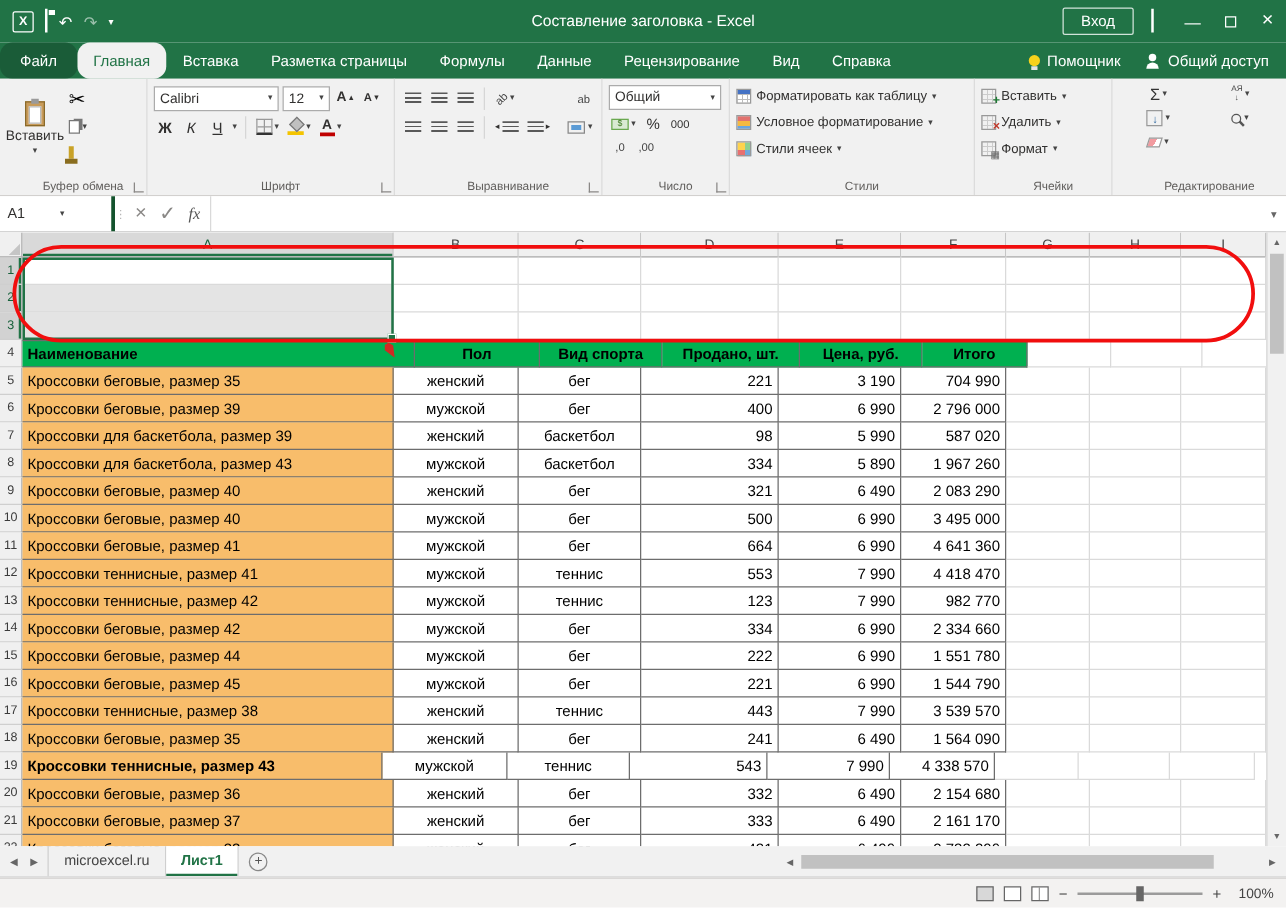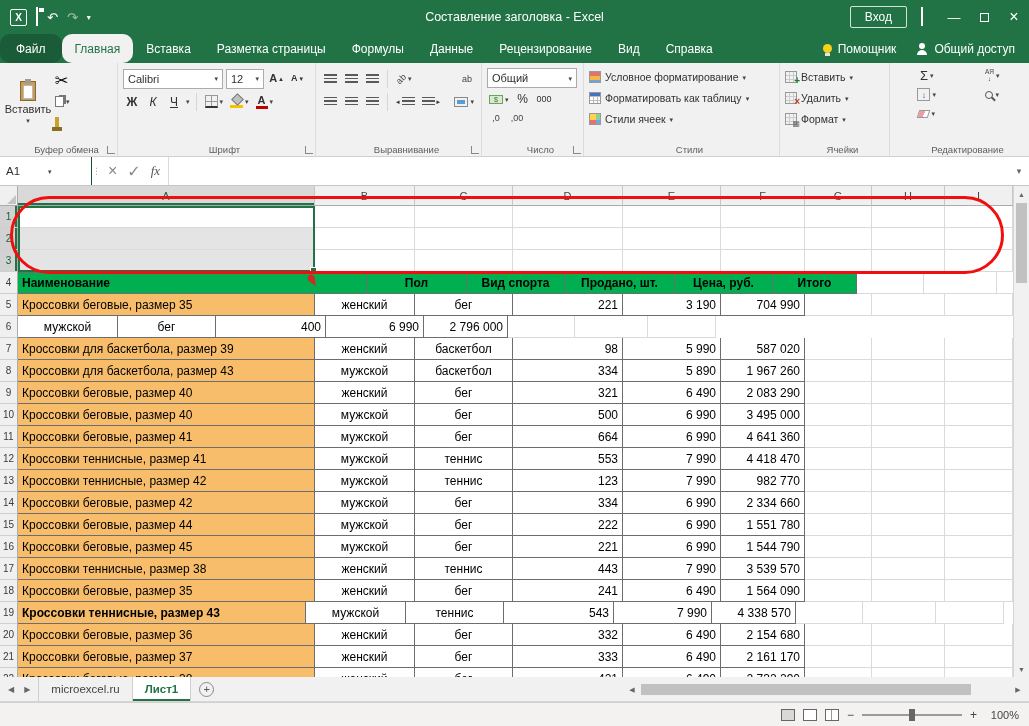--- a/index.html
+++ b/index.html
@@ -117,21 +117,21 @@
     border:1px solid #999; transform:skewX(-18deg); }
   .ic-sort { display:flex; flex-direction:column; align-items:center; font-size:6.5px; line-height:1; color:#444; }
   .ic-mag { width:8px; height:8px; border:1.5px solid #555; border-radius:50%; position:relative; }
   .ic-mag::after { content:""; position:absolute; right:-4px; bottom:-2px; width:5px; height:1.5px;
     background:#555; transform:rotate(45deg); }
   .sum-g { font-size:13px; color:#333; line-height:1; }
 
   
   #fbar { position:absolute; top:157px; left:0; width:1029px; height:29px; background:#fff;
     border-bottom:1px solid #c6c6c6; display:flex; align-items:center; }
-  .namebox { width:92px; height:100%; border-right:1px solid #14532d; display:flex;
+  .namebox { width:92px; height:100%; border-right:3px solid #14532d; display:flex;
     align-items:center; font-size:11.5px; color:#323130; padding:0 6px; gap:28px; }
   .fsplit { width:8px; text-align:center; color:#b5b5b5; font-size:9px; letter-spacing:1px; }
   .fbtns { display:flex; align-items:center; gap:10px; padding:0 8px; color:#8a8886; }
   .fx { font-family:"Liberation Serif","DejaVu Serif",serif; font-style:italic; font-size:13px; color:#555; }
   .finput { flex:1; height:100%; border-left:1px solid #d9d9d9; }
   .fexpand { width:20px; text-align:center; color:#666; font-size:9px; }
 
   
   #grid { position:absolute; top:186px; left:0; width:1013px; height:491px; background:#fff; overflow:hidden; }
   #col-heads { display:flex; height:20px; }
@@ -396,27 +396,27 @@
       <span class="sbtn small-ic-txt">
           <span>,00</span>
         </span>
     </div>
     <span class="grp-label">Число</span>
     <span class="launcher"></span>
   </div>
 
   <div class="grp" style="width:196px">
     <div class="styles-row">
+      <span class="ic-table"></span>
+      <span>Форматировать как таблицу</span>
+      <span class="dd">▾</span>
+    </div>
+    <div class="styles-row">
       <span class="ic-cond"></span>
       <span>Условное форматирование</span>
-      <span class="dd">▾</span>
-    </div>
-    <div class="styles-row">
-      <span class="ic-table"></span>
-      <span>Форматировать как таблицу</span>
       <span class="dd">▾</span>
     </div>
     <div class="styles-row">
       <span class="ic-cellstyles"></span>
       <span>Стили ячеек</span>
       <span class="dd">▾</span>
     </div>
     <span class="grp-label">Стили</span>
   </div>
 
@@ -536,21 +536,21 @@
         <div class="cell gl" style="width: 98px;"></div>
         <div class="cell gl" style="width: 110px;"></div>
         <div class="cell gl" style="width: 98px;"></div>
         <div class="cell gl" style="width: 84px;"></div>
         <div class="cell gl" style="width: 67px;"></div>
         <div class="cell gl" style="width: 73px;"></div>
         <div class="cell gl" style="width: 68px;"></div>
       </div>
       <div class="row">
         <div class="rnum">4</div>
-        <div class="cell tb hdr" style="width: 349px;">Наименование</div>
+        <div class="cell tb hdr" style="width: 314px;">Наименование</div>
         <div class="cell tb hdr ctr" style="width: 100px;">Пол</div>
         <div class="cell tb hdr ctr" style="width: 98px;">Вид спорта</div>
         <div class="cell tb hdr ctr" style="width: 110px;">Продано, шт.</div>
         <div class="cell tb hdr ctr" style="width: 98px;">Цена, руб.</div>
         <div class="cell tb hdr ctr" style="width: 84px;">Итого</div>
         <div class="cell gl" style="width: 67px;"></div>
         <div class="cell gl" style="width: 73px;"></div>
         <div class="cell gl" style="width: 68px;"></div>
       </div>
       <div class="row">
@@ -560,20 +560,21 @@
         <div class="cell tb ctr" style="width: 98px;">бег</div>
         <div class="cell tb num" style="width: 110px;">221</div>
         <div class="cell tb num" style="width: 98px;">3 190</div>
         <div class="cell tb num" style="width: 84px;">704 990</div>
         <div class="cell gl" style="width: 67px;"></div>
         <div class="cell gl" style="width: 73px;"></div>
         <div class="cell gl" style="width: 68px;"></div>
       </div>
       <div class="row">
         <div class="rnum">6</div>
+        <div class="cell tb da" style="width: 297px;">Кроссовки беговые, размер 39</div>
         <div class="cell tb ctr" style="width: 100px;">мужской</div>
         <div class="cell tb ctr" style="width: 98px;">бег</div>
         <div class="cell tb num" style="width: 110px;">400</div>
         <div class="cell tb num" style="width: 98px;">6 990</div>
         <div class="cell tb num" style="width: 84px;">2 796 000</div>
         <div class="cell gl" style="width: 67px;"></div>
         <div class="cell gl" style="width: 73px;"></div>
         <div class="cell gl" style="width: 68px;"></div>
       </div>
       <div class="row">

